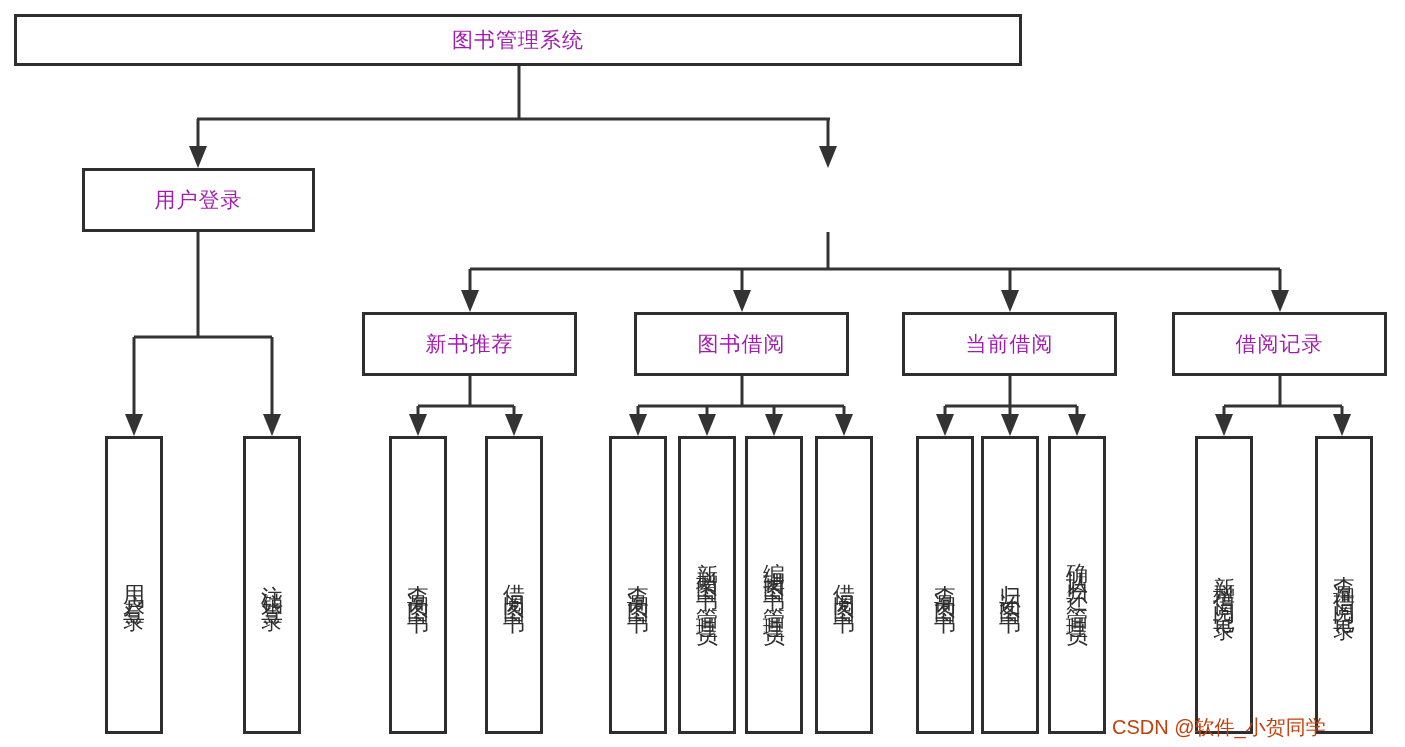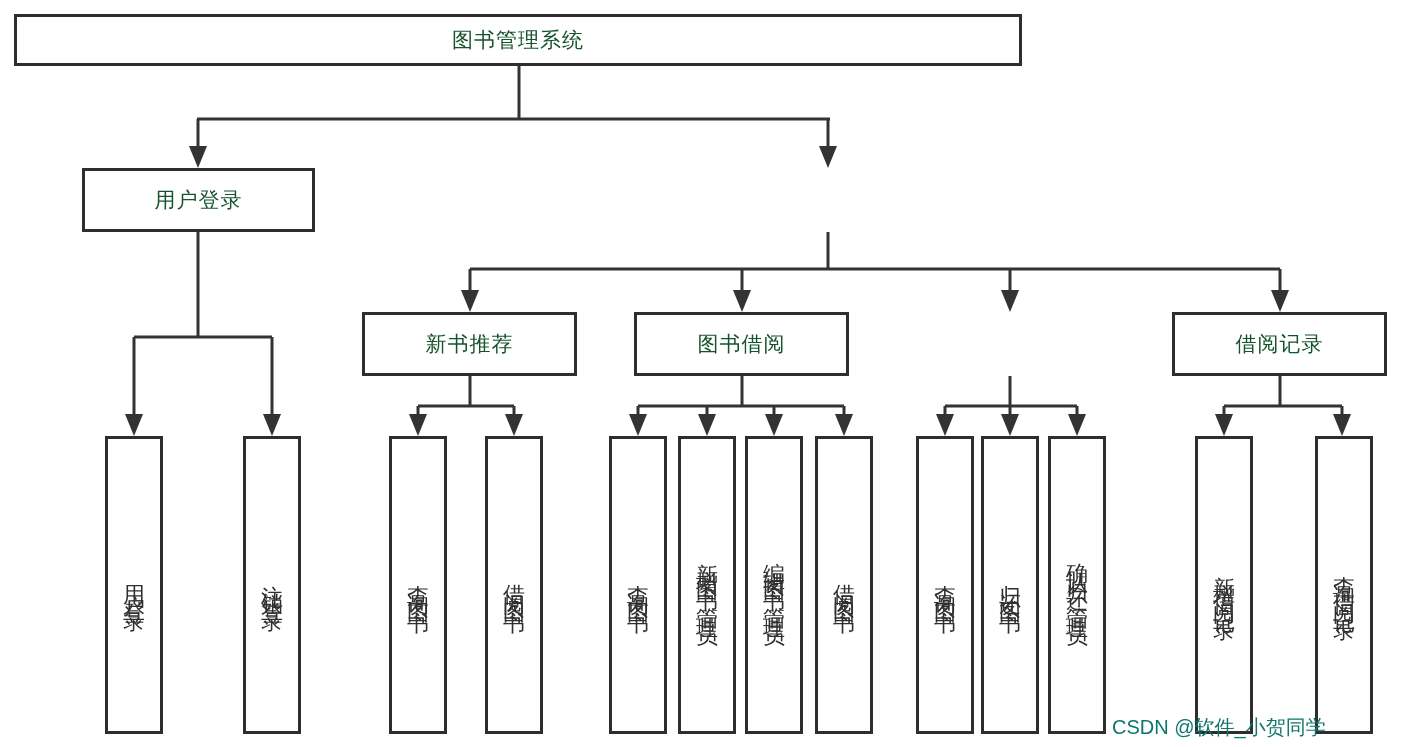--- a/index.html
+++ b/index.html
@@ -17,21 +17,21 @@
     width: 1405px; height: 747px;
   }
   .box {
     position: absolute;
     box-sizing: border-box;
     border: 3px solid #2e2e2e;
     background: #ffffff;
     display: flex;
     align-items: center;
     justify-content: center;
-    color: #14532d;
+    color: #a21caf;
     font-size: 21px;
     letter-spacing: 1px;
     white-space: nowrap;
   }
   .root-box   { left: 14px;  top: 14px;  width: 1008px; height: 52px; }
   .lvl2-box   { top: 168px; width: 233px; height: 64px; }
   .lvl3-box   { top: 312px; width: 215px; height: 64px; }
   .leaf-box {
     position: absolute;
     box-sizing: border-box;
@@ -51,21 +51,21 @@
     font-size: 22px;
     letter-spacing: 9px;
     line-height: 1;
     color: #2f2f2f;
   }
   .watermark {
     position: absolute;
     left: 1112px;
     top: 714px;
     font-size: 20px;
-    color: #0f766e;
+    color: #c2410c;
     white-space: nowrap;
     z-index: 10;
   }
 </style>
 </head>
 <body>
 
 <div id="stage">
 
   <svg id="connectors" viewBox="0 0 1405 747" xmlns="http://www.w3.org/2000/svg">
@@ -132,20 +132,21 @@
       <polygon points="1333,414 1351,414 1342,436"></polygon>
     </g>
   </svg>
 
   <div class="box root-box">图书管理系统</div>
 
   <div class="box lvl2-box" style="left:82px;">用户登录</div>
 
   <div class="box lvl3-box" style="left:362px;">新书推荐</div>
   <div class="box lvl3-box" style="left:634px;">图书借阅</div>
+  <div class="box lvl3-box" style="left:902px;">当前借阅</div>
   <div class="box lvl3-box" style="left:1172px;">借阅记录</div>
 
   <div class="leaf-box" style="left:105px;">
     <span class="vtext">用户登录</span>
   </div>
   <div class="leaf-box" style="left:243px;">
     <span class="vtext">注销登录</span>
   </div>
 
   <div class="leaf-box" style="left:389px;">

